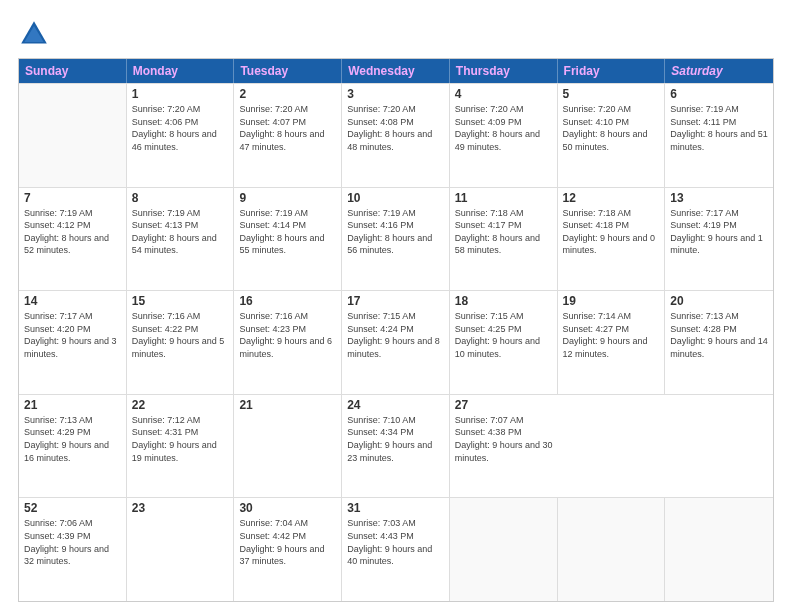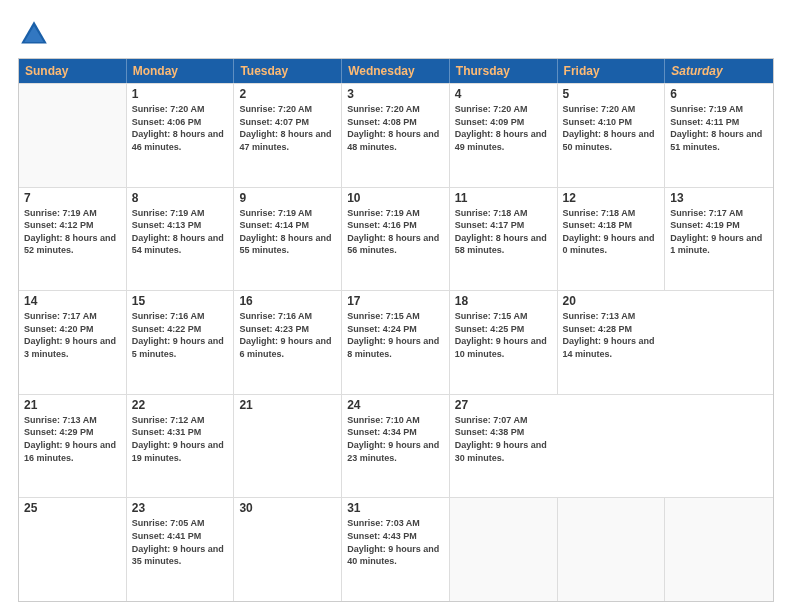--- a/index.html
+++ b/index.html
@@ -65,21 +65,21 @@
       display: flex;
       flex-direction: column;
       border: 1px solid #ccc;
     }
     .cal-header {
       display: grid;
       grid-template-columns: repeat(7, 1fr);
       background: #1a5fa8;
     }
     .cal-header-cell {
-      color: #fdba74;
+      color: #f0abfc;
       font-size: 12px;
       font-weight: bold;
       padding: 5px 6px;
       text-align: left;
       border-right: 1px solid rgba(255,255,255,0.3);
     }
     .cal-header-cell:last-child { border-right: none; font-style: italic; }
     .cal-body {
       display: flex;
       flex-direction: column;
@@ -105,21 +105,20 @@
     .day-num {
       font-size: 12px;
       font-weight: bold;
       color: #333;
       margin-bottom: 2px;
     }
     .cell-text {
       font-size: 9px;
       color: #444;
       line-height: 1.4;
-      font-weight: bold;
     }
   </style>
 </head>
 <body>
 
 <div class="page">
   <div class="header">
     <div class="logo">
       <svg class="logo-icon" viewBox="0 0 40 40">
         <polygon points="20,4 36,32 4,32" fill="#1a5fa8"></polygon>
@@ -219,20 +218,24 @@
           </div>
           <div class="cal-cell">
             <div class="day-num">17</div>
             <div class="cell-text">Sunrise: 7:15 AM<br>Sunset: 4:24 PM<br>Daylight: 9 hours and 8 minutes.</div>
           </div>
           <div class="cal-cell">
             <div class="day-num">18</div>
             <div class="cell-text">Sunrise: 7:15 AM<br>Sunset: 4:25 PM<br>Daylight: 9 hours and 10 minutes.</div>
           </div>
           <div class="cal-cell">
+            <div class="day-num">19</div>
+            <div class="cell-text">Sunrise: 7:14 AM<br>Sunset: 4:27 PM<br>Daylight: 9 hours and 12 minutes.</div>
+          </div>
+          <div class="cal-cell">
             <div class="day-num">20</div>
             <div class="cell-text">Sunrise: 7:13 AM<br>Sunset: 4:28 PM<br>Daylight: 9 hours and 14 minutes.</div>
           </div>
         </div>
         <div class="cal-row">
           <div class="cal-cell">
             <div class="day-num">21</div>
             <div class="cell-text">Sunrise: 7:13 AM<br>Sunset: 4:29 PM<br>Daylight: 9 hours and 16 minutes.</div>
           </div>
           <div class="cal-cell">
@@ -246,28 +249,29 @@
             <div class="day-num">24</div>
             <div class="cell-text">Sunrise: 7:10 AM<br>Sunset: 4:34 PM<br>Daylight: 9 hours and 23 minutes.</div>
           </div>
           <div class="cal-cell">
             <div class="day-num">27</div>
             <div class="cell-text">Sunrise: 7:07 AM<br>Sunset: 4:38 PM<br>Daylight: 9 hours and 30 minutes.</div>
           </div>
         </div>
         <div class="cal-row">
           <div class="cal-cell">
-            <div class="day-num">25</div>
+            <div class="day-num">52</div>
+            <div class="cell-text">Sunrise: 7:06 AM<br>Sunset: 4:39 PM<br>Daylight: 9 hours and 32 minutes.</div>
           </div>
           <div class="cal-cell">
             <div class="day-num">23</div>
-            <div class="cell-text">Sunrise: 7:05 AM<br>Sunset: 4:41 PM<br>Daylight: 9 hours and 35 minutes.</div>
           </div>
           <div class="cal-cell">
             <div class="day-num">30</div>
+            <div class="cell-text">Sunrise: 7:04 AM<br>Sunset: 4:42 PM<br>Daylight: 9 hours and 37 minutes.</div>
           </div>
           <div class="cal-cell">
             <div class="day-num">31</div>
             <div class="cell-text">Sunrise: 7:03 AM<br>Sunset: 4:43 PM<br>Daylight: 9 hours and 40 minutes.</div>
           </div>
           <div class="cal-cell empty"></div>
           <div class="cal-cell empty"></div>
           <div class="cal-cell empty"></div>
         </div>
       </div>

